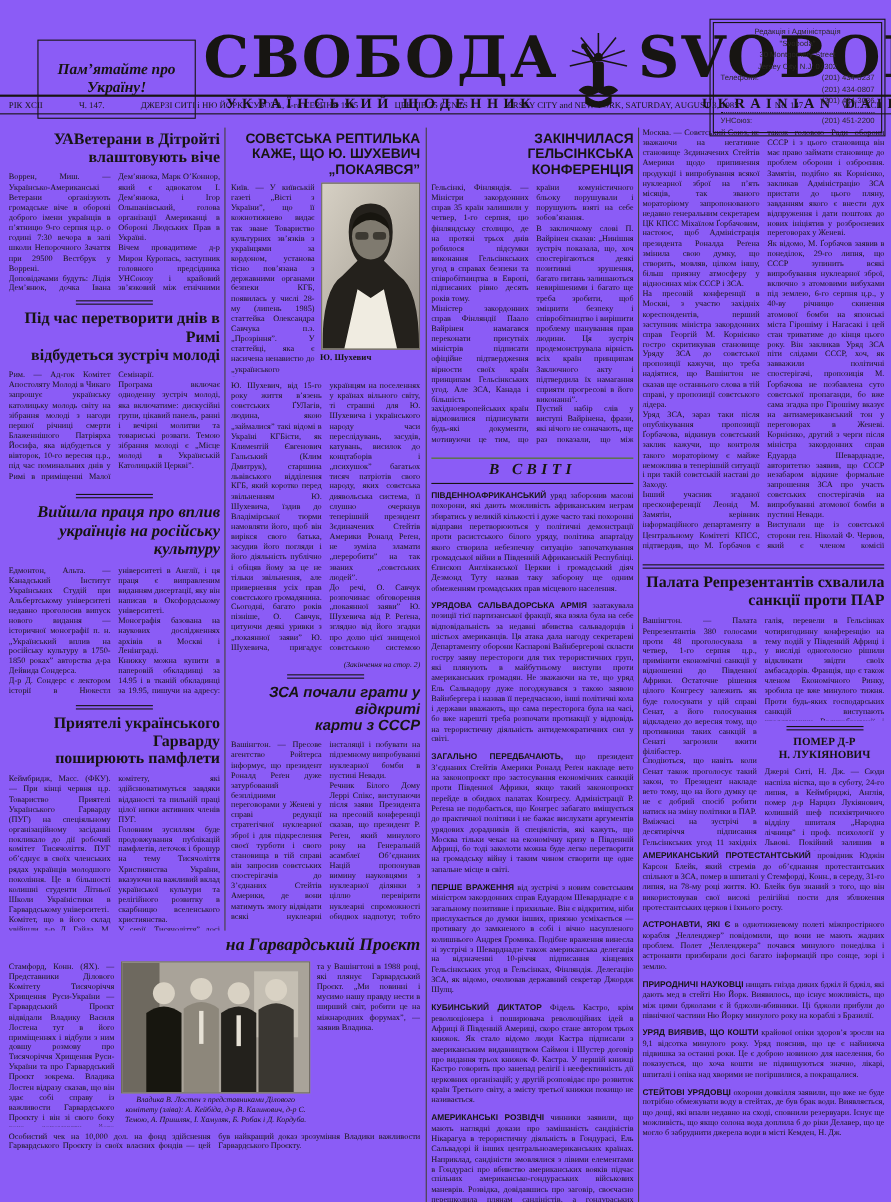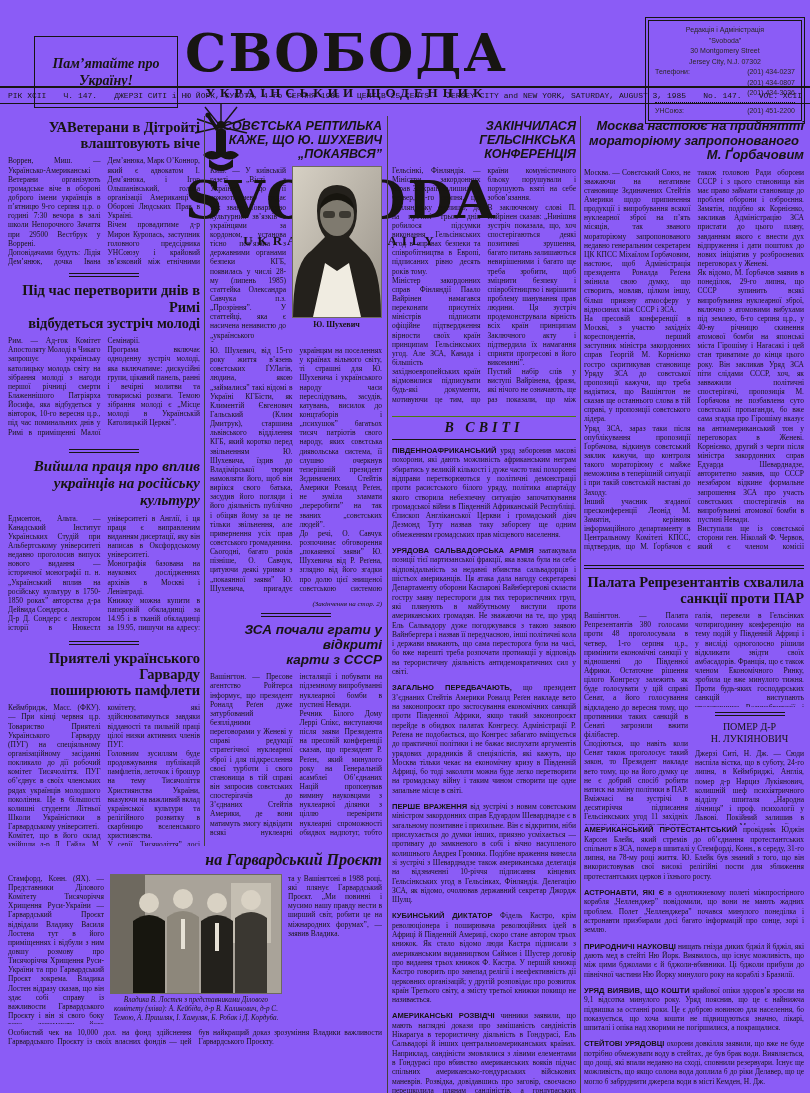--- a/index.html
+++ b/index.html
@@ -3,62 +3,62 @@
 <meta charset="utf-8">
 <style>
   html,body{margin:0;padding:0;background:#e8e6e0;}
   .page{position:relative;width:810px;height:1093px;background:#8b5cf6;color:#171512;
         font-family:"Liberation Serif",serif;overflow:hidden;margin:0 auto;}
   
   .hdr{position:absolute;left:0;top:0;width:810px;height:100px;}
   .reminder-box{position:absolute;left:34px;top:36px;width:138px;height:66px;border:1px solid #171512;
         display:flex;align-items:center;justify-content:center;text-align:center;
         font-style:italic;font-weight:bold;font-size:14px;line-height:1.25;padding:2px;}
-  .mast{position:absolute;left:185px;top:28px;width:470px;display:flex;align-items:flex-start;flex-direction:column;}
+  .mast{position:absolute;left:185px;top:28px;width:470px;display:flex;align-items:center;}
   .mast-title{font-weight:bold;letter-spacing:2px;font-size:52px;line-height:.95;font-family:"DejaVu Serif",serif;}
   .mast-col{text-align:center;}
   .mast-sub{font-weight:bold;font-size:13px;letter-spacing:5px;margin-top:8px;white-space:nowrap;}
   .emblem{width:64px;height:74px;margin:0 4px;flex:0 0 auto;}
   .office-box{position:absolute;right:8px;top:20px;width:140px;border:1px solid #171512;outline:1px solid #171512;outline-offset:2px;
         font-size:7px;line-height:1.5;padding:4px 6px;text-align:center;font-family:"Liberation Sans",sans-serif;color:#2a2824;}
   .office-box .dots{border-top:1px dotted #171512;margin:3px 0;}
   .office-box .tel{display:flex;justify-content:space-between;}
   .dateline{position:absolute;left:0;top:86px;width:810px;border-top:2px solid #171512;border-bottom:1px solid #171512;
         display:flex;justify-content:space-between;align-items:center;padding:3px 8px;box-sizing:border-box;
-        font-size:8px;font-family:Liberation Mono, monospace;white-space:nowrap;}
+        font-size:8px;font-family:Liberation Serif, serif;white-space:nowrap;}
   
   .col{position:absolute;box-sizing:border-box;}
   .vrule{position:absolute;width:1px;background:#45413a;}
   
   .hl{font-weight:bold;line-height:1.12;margin:3px 0 5px;}
   .hl .l1{display:block;text-align:right;}
   .hl .l2{display:block;text-align:right;}
   .hl .lc{display:block;text-align:center;}
   .serif15{font-size:14.5px;font-family:"Liberation Serif",serif;}
   .serif16i{font-size:15px;font-style:italic;font-family:"Liberation Serif",serif;}
-  .sans13{font-size:12.5px;font-family:"Liberation Sans",sans-serif;font-style:italic;}
+  .sans13{font-size:12.5px;font-family:"Liberation Sans",sans-serif;}
   .sans14i{font-size:13.5px;font-style:italic;font-family:"Liberation Sans",sans-serif;}
   
   .b2{column-count:2;column-gap:7px;font-size:7.5px;line-height:1.22;text-align:justify;
       white-space:pre-line;overflow:hidden;}
   .b1{font-size:7.5px;line-height:1.22;text-align:justify;white-space:pre-line;overflow:hidden;}
   .sdiv{width:70px;margin:5px auto;border-top:1px solid #171512;border-bottom:1px solid #171512;height:2px;}
   .wdiv{margin:5px 0;border-top:1px solid #171512;border-bottom:1px solid #171512;height:2px;}
   .sechead{font-weight:bold;font-style:italic;font-size:14px;text-align:center;letter-spacing:4px;
       border-top:1px solid #4d7c0f;border-bottom:1px solid #171512;padding:3px 0;margin:4px 0 6px;}
   .wire{font-size:7.5px;line-height:1.24;text-align:justify;margin:0 0 7px;}
   .wire b{font-family:"Liberation Sans",sans-serif;font-size:7.6px;}
   .cont{font-size:7px;font-style:italic;text-align:right;margin:2px 0;}
-  .cap-b{font-weight:bold;font-size:8px;text-align:center;margin-top:2px;}
+  .cap-b{font-weight:bold;font-size:8px;margin-top:2px;}
   .cap-i{font-style:italic;font-size:7.2px;text-align:center;line-height:1.25;margin-top:2px;}
   
   .photo{background:#b7b1a6;position:relative;overflow:hidden;border:1px solid #6d6960;}
   .photo svg{display:block;width:100%;height:100%;}
   .row{display:flex;}
-  .obit-title{font-weight:normal;font-size:10px;text-align:center;line-height:1.2;margin:4px 0;}
+  .obit-title{font-weight:bold;font-size:10px;text-align:center;line-height:1.2;margin:4px 0;}
 </style>
 </head>
 <body>
 
 <div class="page">
 
   <div class="hdr">
     <div class="reminder-box">Пам’ятайте про Україну!</div>
 
     <div class="mast">
@@ -280,25 +280,20 @@
       <p class="wire"><b>ЗАГАЛЬНО ПЕРЕДБАЧАЮТЬ,</b> <span>що президент З’єднаних Стейтів Америки Роналд Реґен накладе вето на законопроєкт про застосування економічних санкцій проти Південної Африки, якщо такий законопроєкт перейде в обидвох палатах Конгресу. Адміністрації Р. Реґена не подобається, що Конгрес забагато вміщується до практичної політики і не бажає вислухати аргументів урядових дорадників й спеціялістів, які кажуть, що Москва тільки чекає на економічну кризу в Південній Африці, бо тоді заколоти можна буде легко перетворити на громадську війну і таким чином створити ще одне запальне місце в світі.</span></p>
       <p class="wire"><b>ПЕРШЕ ВРАЖЕННЯ</b> <span>від зустрічі з новим совєтським міністром закордонних справ Едуардом Шеварднадзе є в загальному позитивне і прихильне. Він є відкритим, ніби прислухається до думки інших, приязно усміхається — противагу до замкненого в собі і вічно насупленого колишнього Андрея Громика. Подібне враження винесла зі зустрічі з Шеварднадзе також американська делегація на відзначенні 10-річчя підписання кінцевих Гельсінкських угод в Гельсінках, Фінляндія. Делегацію ЗСА, як відомо, очолював державний секретар Джордж Шулц.</span></p>
       <p class="wire"><b>КУБИНСЬКИЙ ДИКТАТОР</b> <span>Фідель Кастро, крім революціонера і поширювача революційних ідей в Африці й Південній Америці, скоро стане автором трьох книжок. Як стало відомо люди Кастра підписали з американським видавництвом Саймон і Шустер договір про видання трьох книжок Ф. Кастра. У першій книжці Кастро говорить про занепад релігії і неефективність дії церковних організацій; у другій розповідає про розвиток країн Третього світу, а змісту третьої книжки покищо не називається.</span></p>
       <p class="wire"><b>АМЕРИКАНСЬКІ РОЗВІДЧІ</b> <span>чинники заявили, що мають наглядні докази про замішаність сандіністів Нікарагуа в терористичну діяльність в Гондурасі, Ель Сальвадорі й інших центральноамериканських країнах. Наприклад, сандіністи змовлялися з лівими елементами в Гондурасі про вбивство американських вояків підчас спільних американсько-гондураських військових маневрів. Розвідка, довідавшись про заговір, своєчасно перешкодила плянам сандіністів, а гондураських комуністів скрайньо-лівих заговірників заарештувала.</span></p>
 
     </div>
   </div>
 
   <div class="col" style="left:584px;top:116px;width:220px;height:977px;overflow:hidden">
     <div>
-      <div class="hl sans13" style="font-size:13px">
-        <span class="l1">Москва настоює на прийнятті</span>
-        <span class="lc">мораторіюму запропонованого</span>
-        <span class="l2">М. Ґорбачовим</span>
-      </div>
       <div class="b2" style="height:392px">Москва. — Совєтський Союз, не зважаючи на негативне становище Зєдиначених Стейтів Америки щодо припинення продукції і випробування всякої нуклеарної зброї на п’ять місяців, так званого мораторіюму запропонованого недавно генеральним секретарем ЦК КПСС Міхаїлом Ґорбачовим, настоює, щоб Адміністрація президента Роналда Реґена змінила свою думку, що створить, мовляв, цілком іншу, більш приязну атмосферу у відносинах між СССР і ЗСА.
 На пресовій конференції в Москві, з участю західніх кореспондентів, перший заступник міністра закордонних справ Георгій М. Корнієнко гостро скритикував становище Уряду ЗСА до совєтської пропозиції кажучи, що треба надіятися, що Вашінгтон не сказав ще останнього слова в тій справі, у пропозиції совєтського лідера.
 Уряд ЗСА, зараз таки після опублікування пропозиції Ґорбачова, відкинув совєтський заклик кажучи, що контроля такого мораторіюму є майже неможлива в теперішній ситуації і при такій совєтській наставі до Заходу.
 Інший учасник згаданої пресконференції Леонід М. Замятін, керівник інформаційного департаменту в Центральному Комітеті КПСС, підтвердив, що М. Ґорбачов є також головою Ради оборони СССР і з цього становища він має право займати становище до проблем оборони і озброєння. Замятін, подібно як Корнієнко, закликав Адміністрацію ЗСА пристати до цього пляну, завданням якого є внести дух відпруження і дати поштовх до нових ініціятив у розброєневих переговорах у Женеві.
 Як відомо, М. Ґорбачов заявив в понеділок, 29-го липня, що СССР зупинить всякі випробування нуклеарної зброї, включно з атомовими вибухами під землею, 6-го серпня ц.р., у 40-ву річницю скинення атомової бомби на японські міста Гірошіму і Нагасакі і цей стан триватиме до кінця цього року. Він закликав Уряд ЗСА піти слідами СССР, хоч, як завважили політичні спостерігачі, пропозиція М. Ґорбачова не позбавлена суто совєтської пропаганди, бо вже сама згадка про Гірошіму вказує на антиамериканський тон у переговорах в Женеві. Корнієнко, другий з черги після міністра закордонних справ Едуарда Шеварднадзе, авторитетно заявив, що СССР незабаром відкине формальне запрошення ЗСА про участь совєтських спостерігачів на випробуванні атомової бомби в пустині Невади.
 Виступали ще із совєтської сторони ген. Ніколай Ф. Червов, який є членом комісії переговорів про розброєння та інші. Всі вони говорили, як то кажуть „в один тон” — стосували тиск на Уряд ЗСА, щоб він не відмовлявся від совєтських пропозицій.</div>
     </div>
     <div class="wdiv"></div>
     <div>
       <div class="hl serif15">

